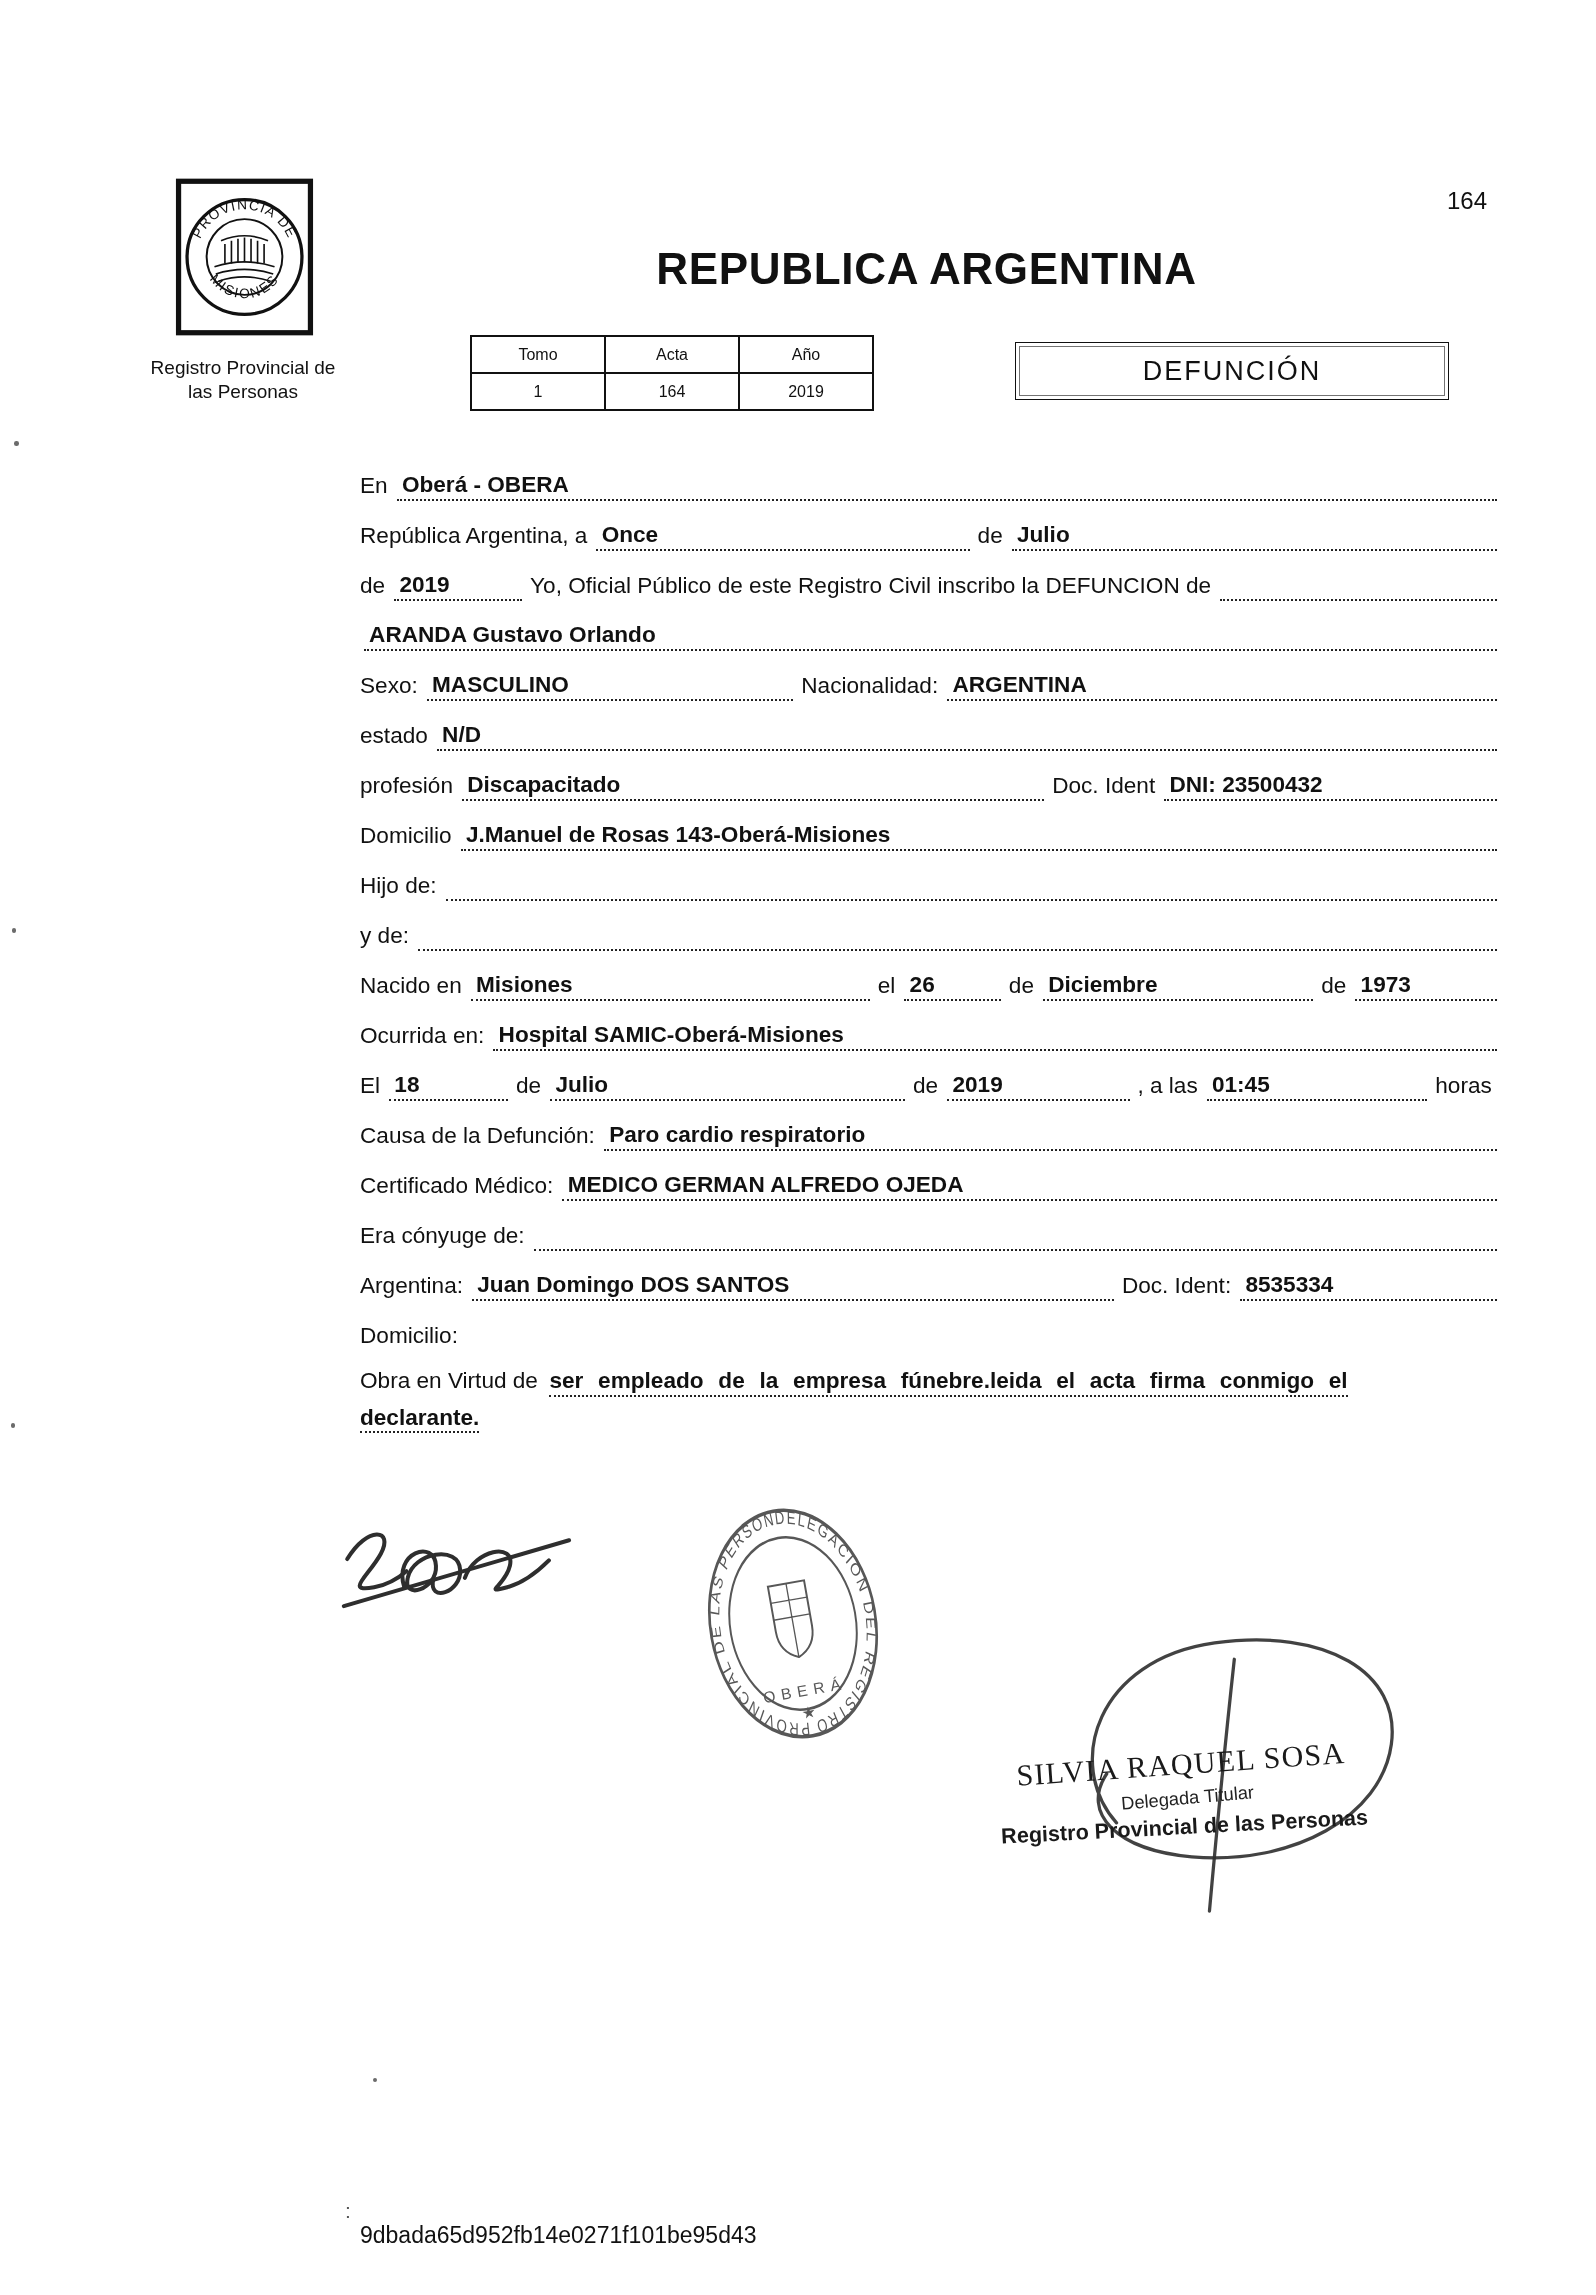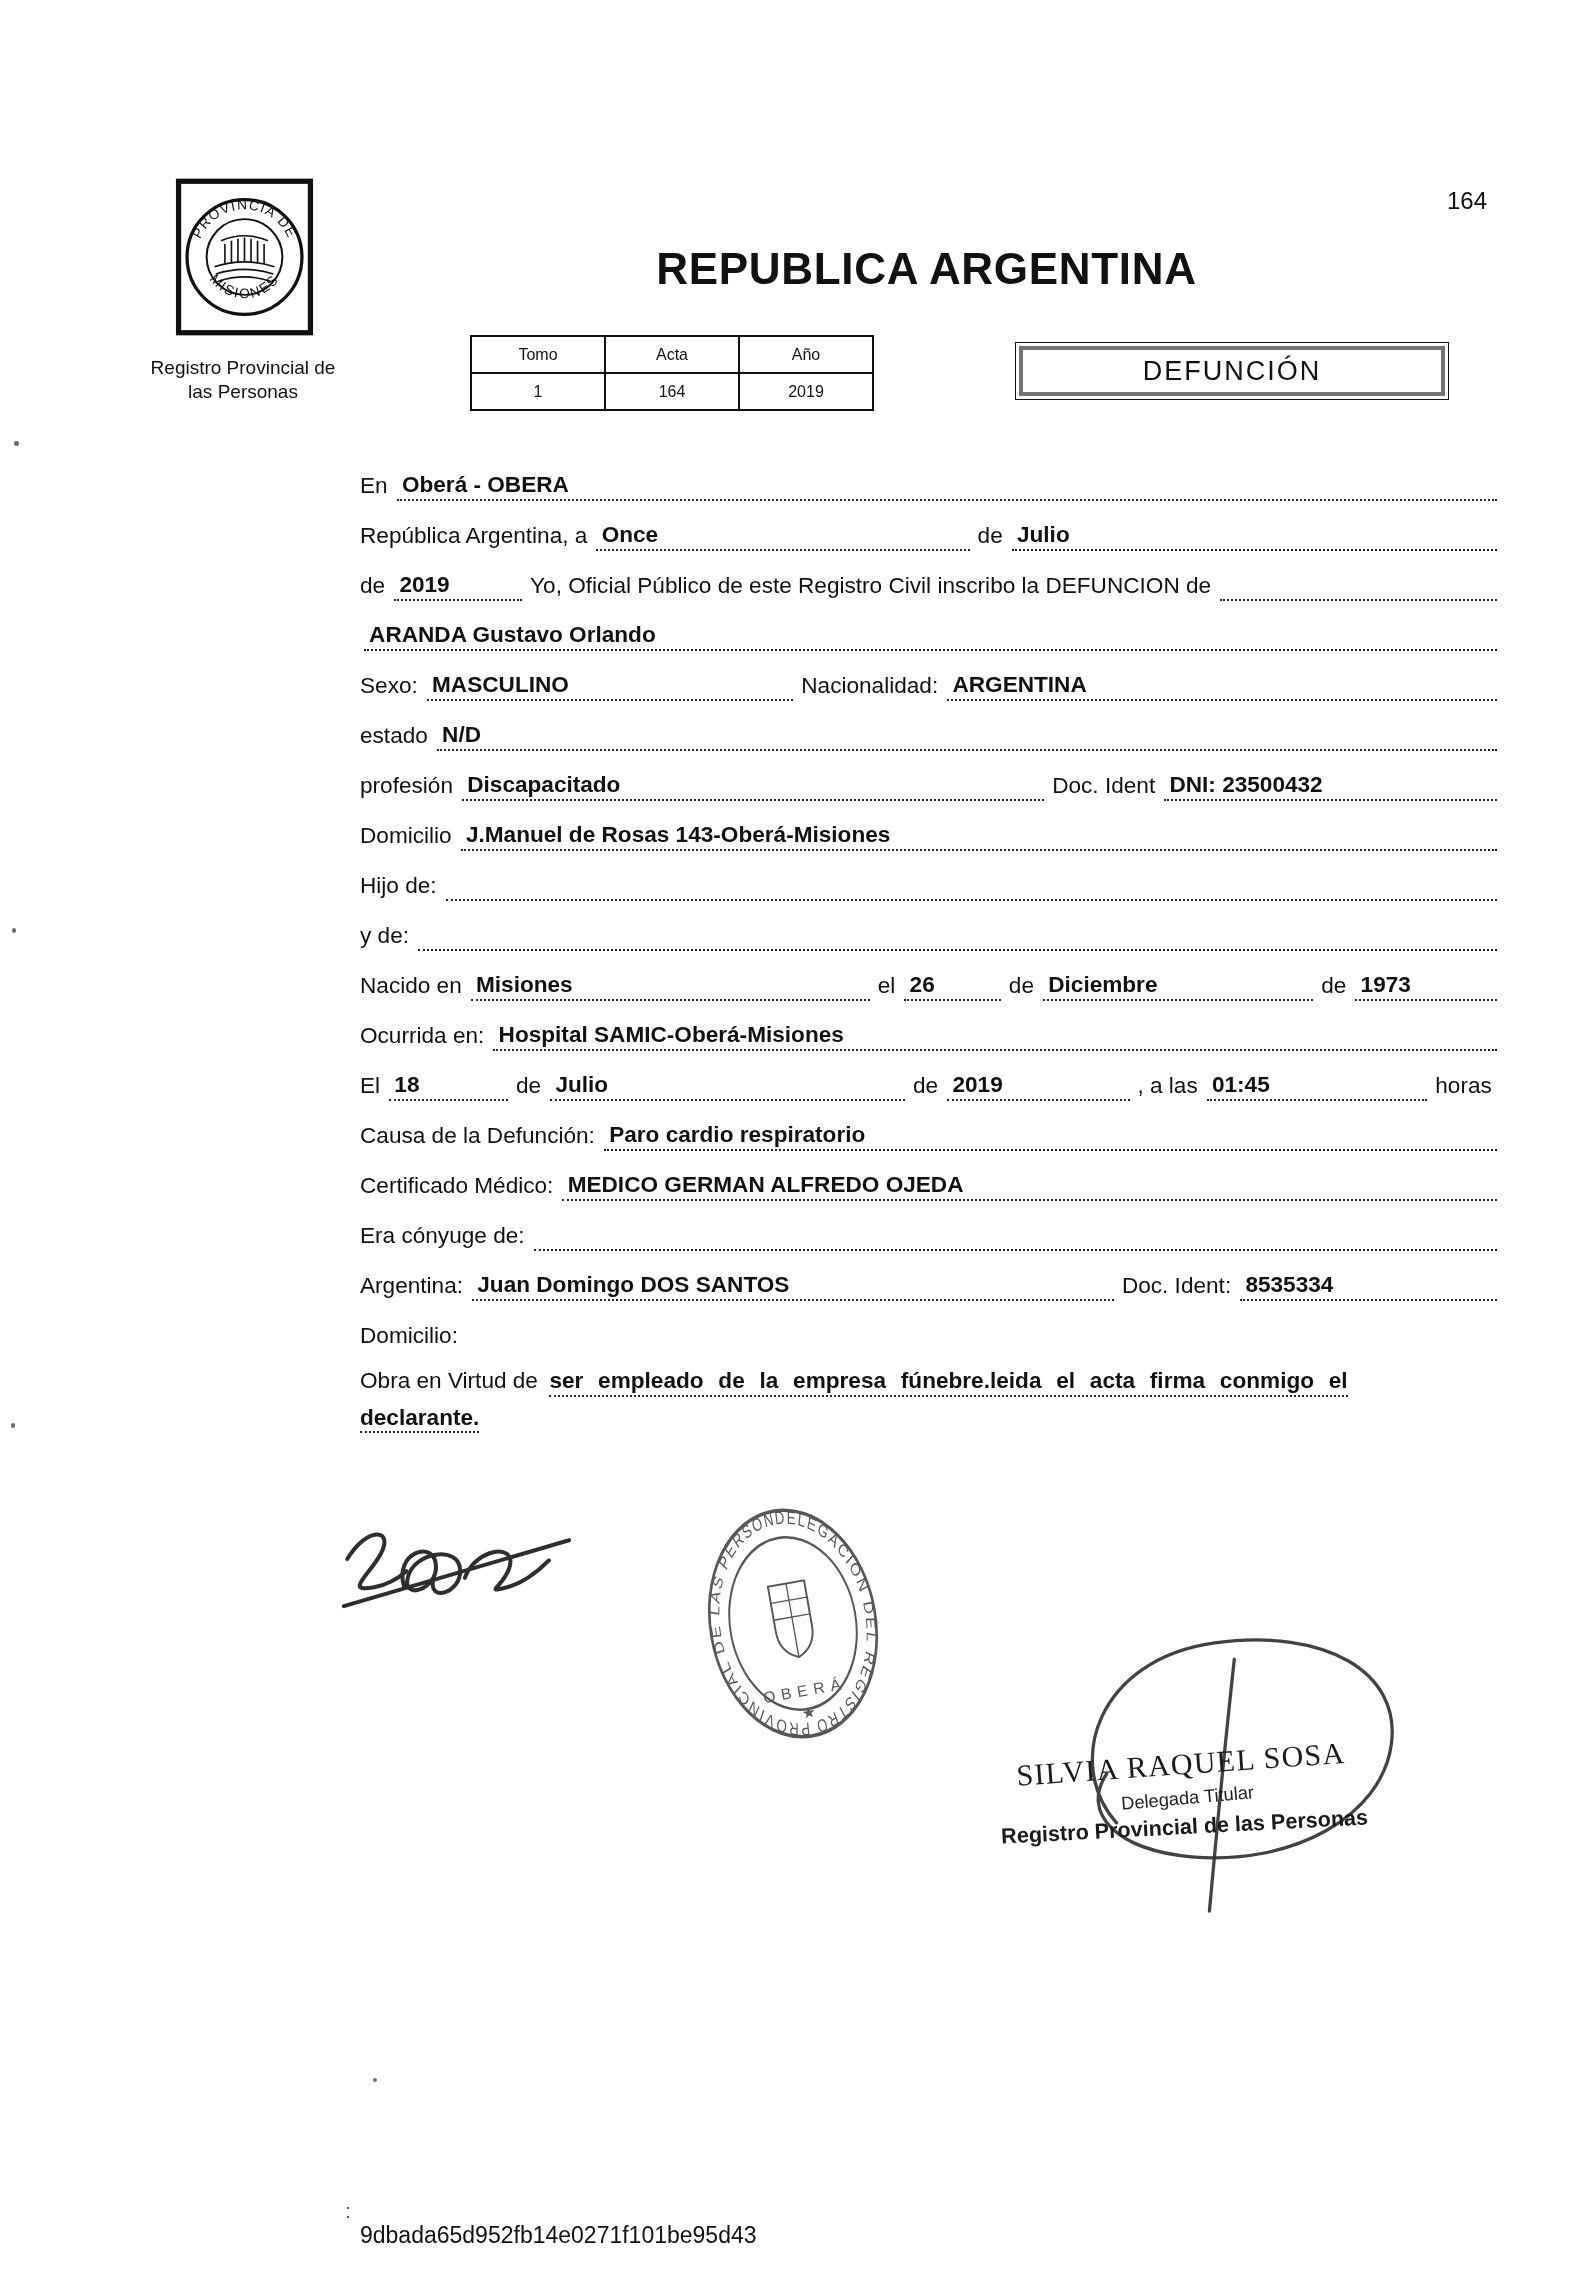--- a/index.html
+++ b/index.html
@@ -13,21 +13,21 @@
   .logo svg { width:100%; height:100%; }
   .logo-caption { position:absolute; left:138px; top:308px; width:210px; text-align:center; font-size:19px; line-height:1.25; }
   .title { position:absolute; left:622px; top:196px; width:609px; text-align:center; font-size:44px; font-weight:bold; letter-spacing:0.7px; }
   table.acta { position:absolute; left:470px; top:287px; border-collapse:collapse; }
   table.acta th, table.acta td {
     border:2px solid #111; width:134px; height:37px; text-align:center;
     font-size:16px; font-weight:normal; vertical-align:middle;
   }
   .defbox {
     position:absolute; left:1019px; top:298px; width:426px; height:50px;
-    border:4px solid #737373; outline:1.3px solid #111; outline-offset:3.3px;
+    border:1px solid #737373; outline:1.3px solid #111; outline-offset:3.3px;
     display:flex; align-items:center; justify-content:center;
     font-size:27px; letter-spacing:2px;
   }
   .form { position:absolute; left:360px; top:403px; width:1137px; font-size:22.6px; }
   .row { display:flex; align-items:flex-end; height:50px; }
   .lbl { white-space:nowrap; padding:0 5.2px 2px 0; }
   .midlbl { margin-left:7.9px; }
   .seg {
     border-bottom:2.6px dotted #222; display:flex; justify-content:flex-start;
     align-items:flex-end; margin-left:3.9px; min-height:29px;

